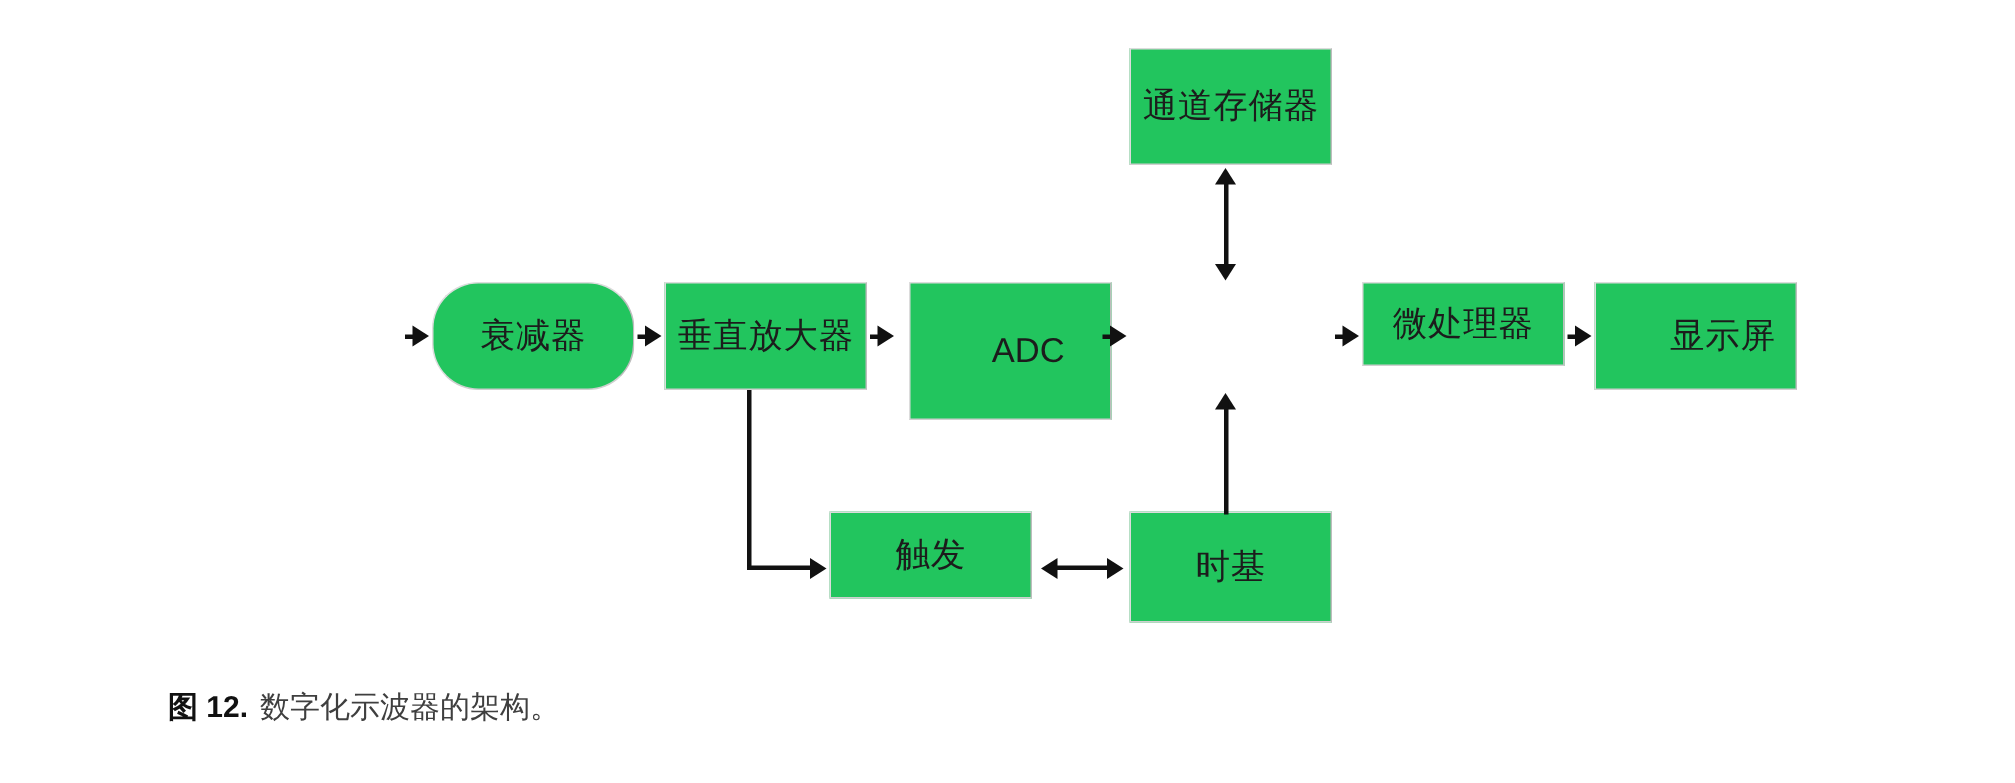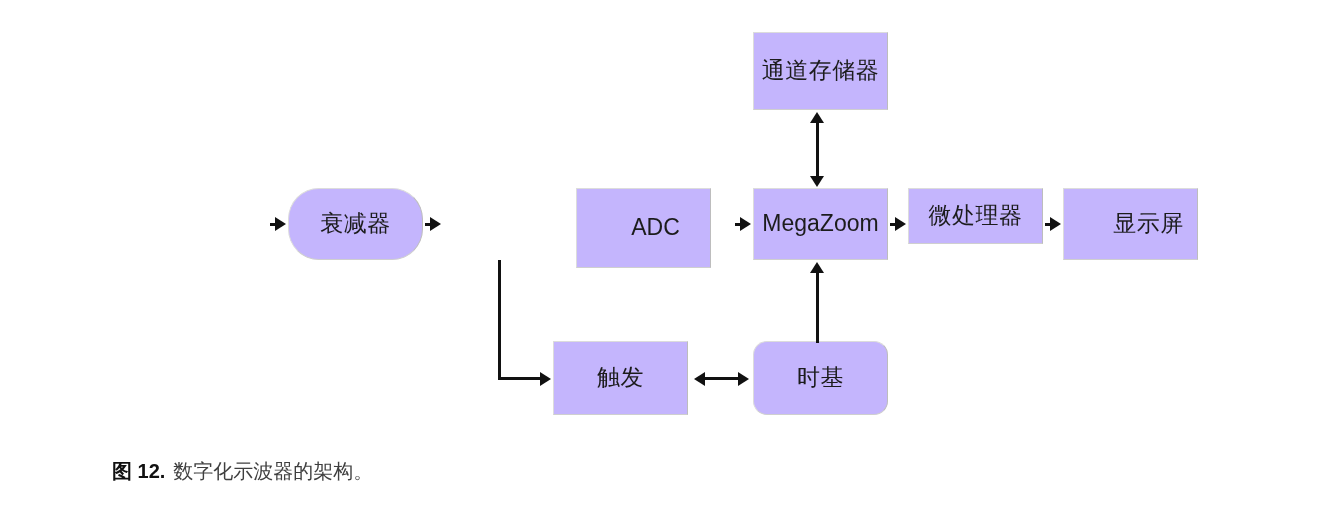--- a/index.html
+++ b/index.html
@@ -16,21 +16,21 @@
     position: relative;
     width: 1343px;
     height: 522px;
     background: #ffffff;
     overflow: hidden;
   }
   
   .node {
     position: absolute;
     box-sizing: border-box;
-    background: #c4b5fd;
+    background: #22c55e;
     border: 1px solid #dcdcdc;
     border-right-color: #bdbdbd;
     border-bottom-color: #cfcfcf;
     display: flex;
     align-items: center;
     justify-content: center;
     text-align: center;
     font-size: 23px;
     line-height: 1.1;
     color: #1c1c1c;
@@ -129,38 +129,38 @@
 
   <div class="node" style="left:288px; top:188px; width:135px; height:72px;border-radius:31px;">
     <span class="node-label">衰减器</span>
   </div>
 
   <div class="conn chain-arrow">
     <div class="line-h" style="left:425px; top:222.5px; width:11px;"></div>
     <div class="head head-right" style="left:430px; top:217px;"></div>
   </div>
 
+  <div class="node" style="left:443px; top:188px; width:135px; height:72px;">
+    <span class="node-label">垂直放大器</span>
+  </div>
 
   <div class="conn chain-arrow">
     <div class="line-h" style="left:580px; top:222.5px; width:11px;"></div>
     <div class="head head-right" style="left:585px; top:217px;"></div>
   </div>
 
-  <div class="node latin" style="left:576px; top:188px; width:135px; height:80px;padding-left:24px;">
+  <div class="node latin" style="left:606px; top:188px; width:135px; height:92px;padding-left:24px;">
     <span class="node-label">ADC</span>
   </div>
 
   <div class="conn chain-arrow">
     <div class="line-h" style="left:735px; top:222.5px; width:11px;"></div>
     <div class="head head-right" style="left:740px; top:217px;"></div>
   </div>
 
-  <div class="node latin" style="left:753px; top:188px; width:135px; height:72px;">
-    <span class="node-label">MegaZoom</span>
-  </div>
 
   <div class="conn chain-arrow">
     <div class="line-h" style="left:890px; top:222.5px; width:11px;"></div>
     <div class="head head-right" style="left:895px; top:217px;"></div>
   </div>
 
   <div class="node" style="left:908px; top:188px; width:135px; height:56px;">
     <span class="node-label">微处理器</span>
   </div>
 
@@ -172,31 +172,31 @@
   <div class="node" style="left:1063px; top:188px; width:135px; height:72px;padding-left:36px;">
     <span class="node-label">显示屏</span>
   </div>
 
   <div class="conn">
     <div class="line-v" style="left:498px; top:260px; height:120px;"></div>
     <div class="line-h" style="left:498px; top:377px; width:48px;"></div>
     <div class="head head-right" style="left:540px; top:371.5px;"></div>
   </div>
 
-  <div class="node" style="left:553px; top:341px; width:135px; height:74px;">
+  <div class="node" style="left:553px; top:341px; width:135px; height:58px;">
     <span class="node-label">触发</span>
   </div>
 
   <div class="conn">
     <div class="head head-left" style="left:694px; top:371.5px;"></div>
     <div class="line-h" style="left:702px; top:376.5px; width:41px;"></div>
     <div class="head head-right" style="left:738px; top:371.5px;"></div>
   </div>
 
-  <div class="node" style="left:753px; top:341px; width:135px; height:74px;border-radius:14px;">
+  <div class="node" style="left:753px; top:341px; width:135px; height:74px;">
     <span class="node-label">时基</span>
   </div>
 
   <div class="conn">
     <div class="head head-up" style="left:810px; top:262px;"></div>
     <div class="line-v" style="left:815.5px; top:268px; height:75px;"></div>
   </div>
 
   <div id="caption">
     <span class="cap-num">图 12.</span><span class="cap-text">数字化示波器的架构。</span>

